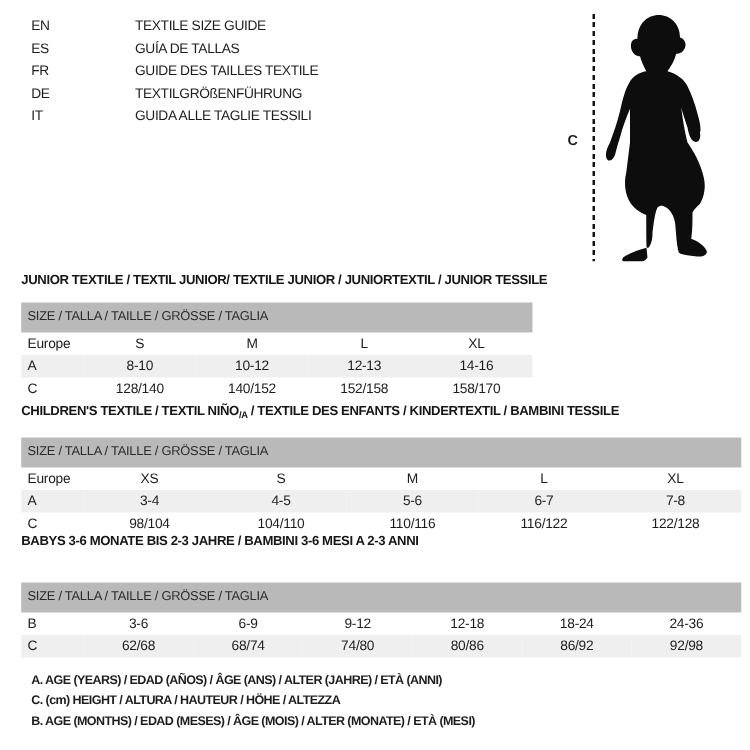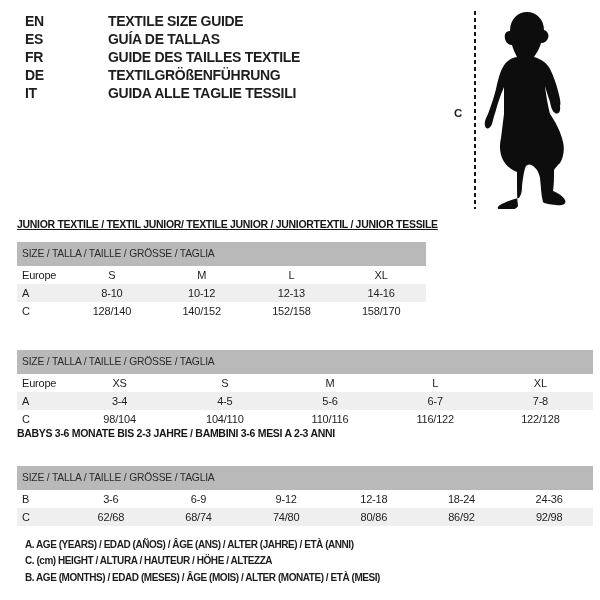--- a/index.html
+++ b/index.html
@@ -7,35 +7,35 @@
   body {
     font-family:"Liberation Sans", sans-serif;
     background:#ffffff;
     color:#1d1d1d;
   }
   .canvas { position:relative; width:600px; height:600px; background:#fff; overflow:hidden; }
 
   
   .lang-list { position:absolute; left:25px; top:12px; }
   .lang-row { display:flex; height:18px; align-items:center;
-              font-weight:bold; font-size:14px; letter-spacing:-0.3px; }
+              font-weight:normal; font-size:11px; letter-spacing:-0.3px; }
   .lang-code { width:35px; flex:0 0 35px; }
   .lang-label { white-space:nowrap;margin-left:48px; }
 
   
   .figure { position:absolute; left:450px; top:8px; width:130px; height:202px; }
   .measure-line { position:absolute; left:24px; top:3px; width:2px; height:198px;
     background:repeating-linear-gradient(to bottom,#141414 0px,#141414 4px,transparent 4px,transparent 7px); }
   .measure-label { position:absolute; left:4px; top:99px; font-size:11.5px; font-weight:bold; }
   .silhouette { position:absolute; left:33px; top:1px; }
 
   
   .tbl-title { position:absolute; left:17px; white-space:nowrap;
                font-weight:bold; font-size:10.5px; letter-spacing:-0.3px; color:#161616; }
-  .title-junior   { top:218px;text-decoration:underline; }
+  .title-junior   { top:218px; }
   .title-children { top:323px; }
   .title-babies   { top:426px; line-height:15.5px; }
   .sub { font-size:7.5px; vertical-align:-2px; }
 
   
   table.size-table { position:absolute; left:17px; border-collapse:collapse; table-layout:fixed; }
   .tbl-junior   { top:242px; width:409px; }
   .tbl-children { top:350px; width:576px; }
   .tbl-babies   { top:466px; width:576px; }
   col.label-col { width:50px; }
@@ -170,20 +170,21 @@
       <tr>
         <td class="rowlabel">C</td>
         <td>128/140</td>
         <td>140/152</td>
         <td>152/158</td>
         <td>158/170</td>
       </tr>
     </tbody>
   </table>
 
+  <div class="tbl-title title-children"><span>CHILDREN'S TEXTILE / TEXTIL NIÑO</span><span class="sub">/A</span><span> / TEXTILE DES ENFANTS / KINDERTEXTIL / BAMBINI TESSILE</span></div>
   <table class="size-table tbl-children">
     <colgroup>
         <col class="label-col">
         <col>
         <col>
         <col>
         <col>
         <col>
       </colgroup>
     <thead>

